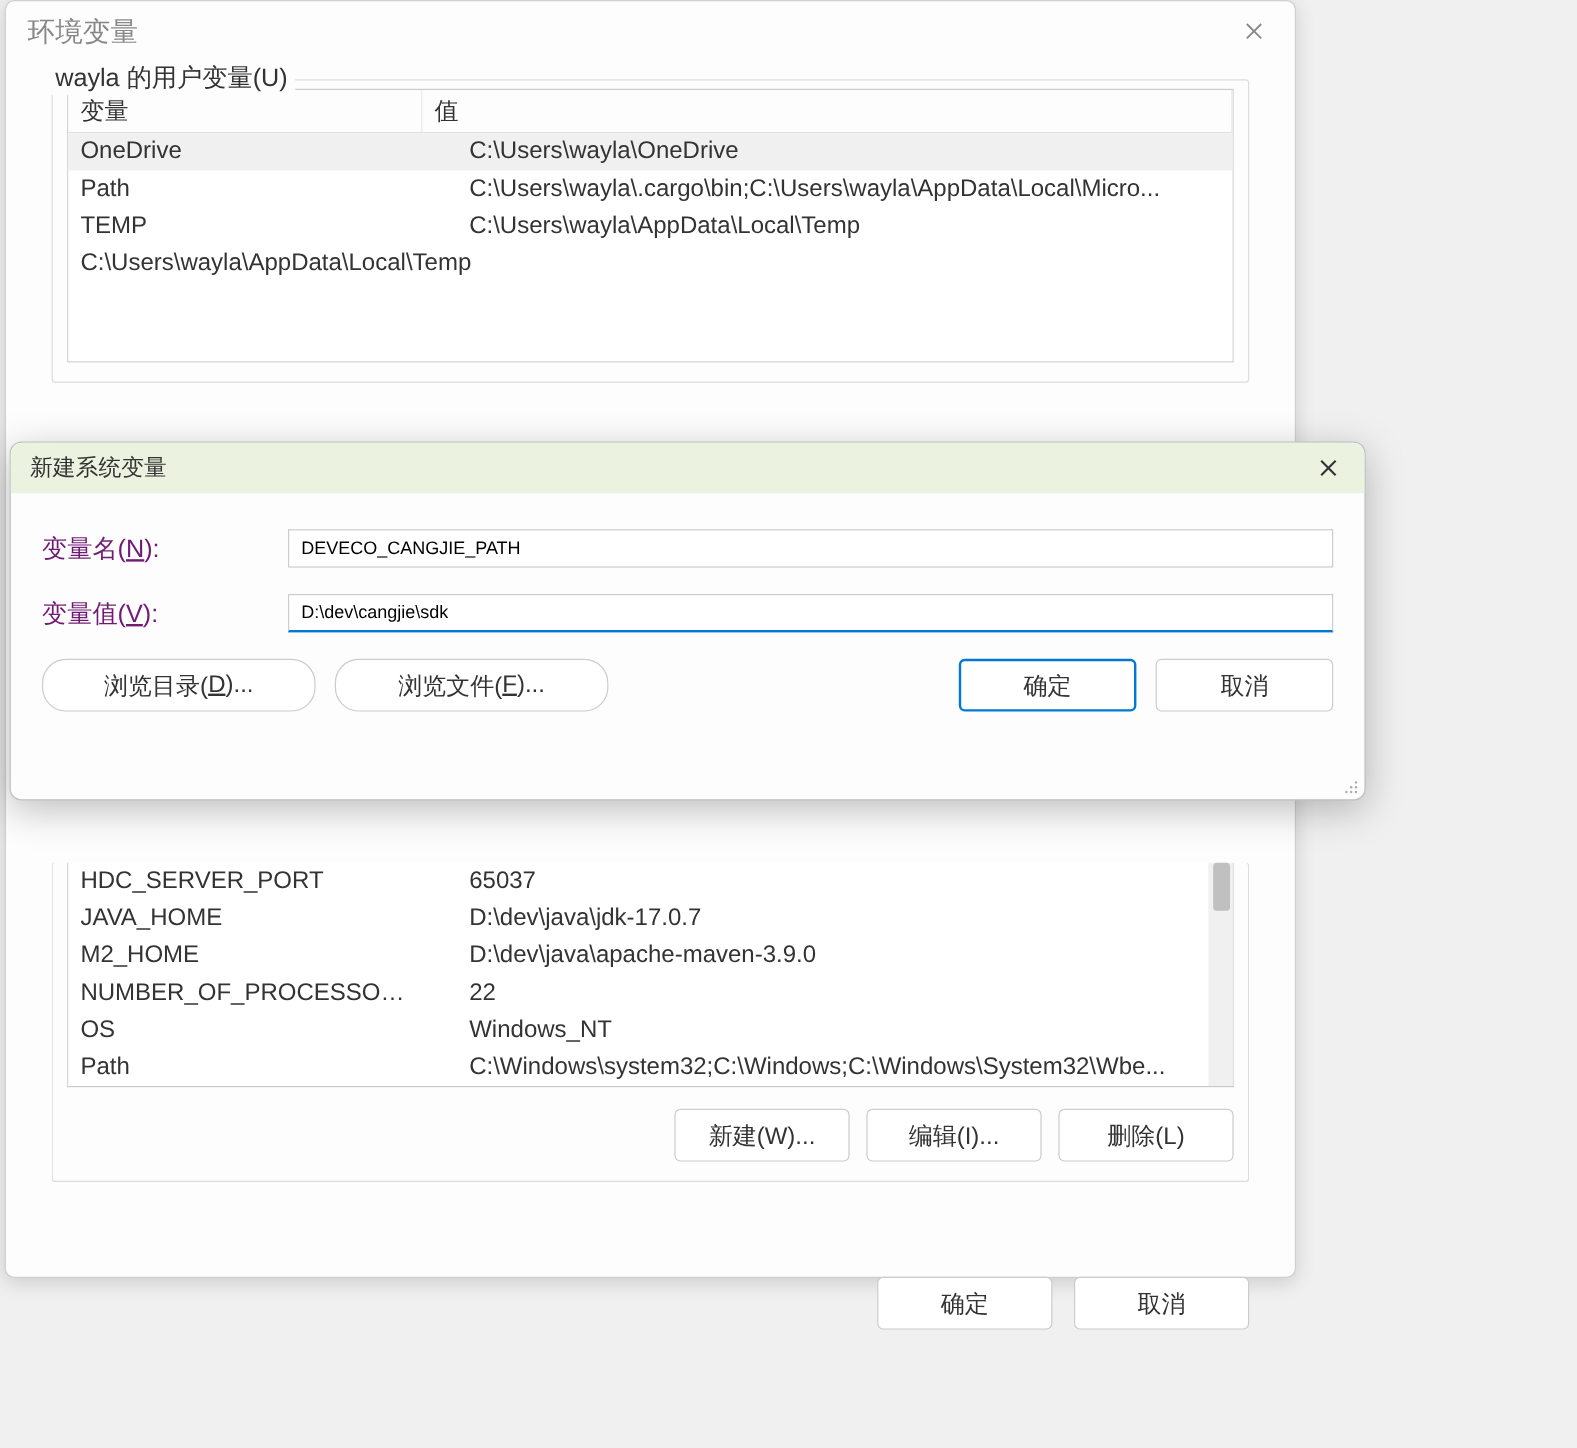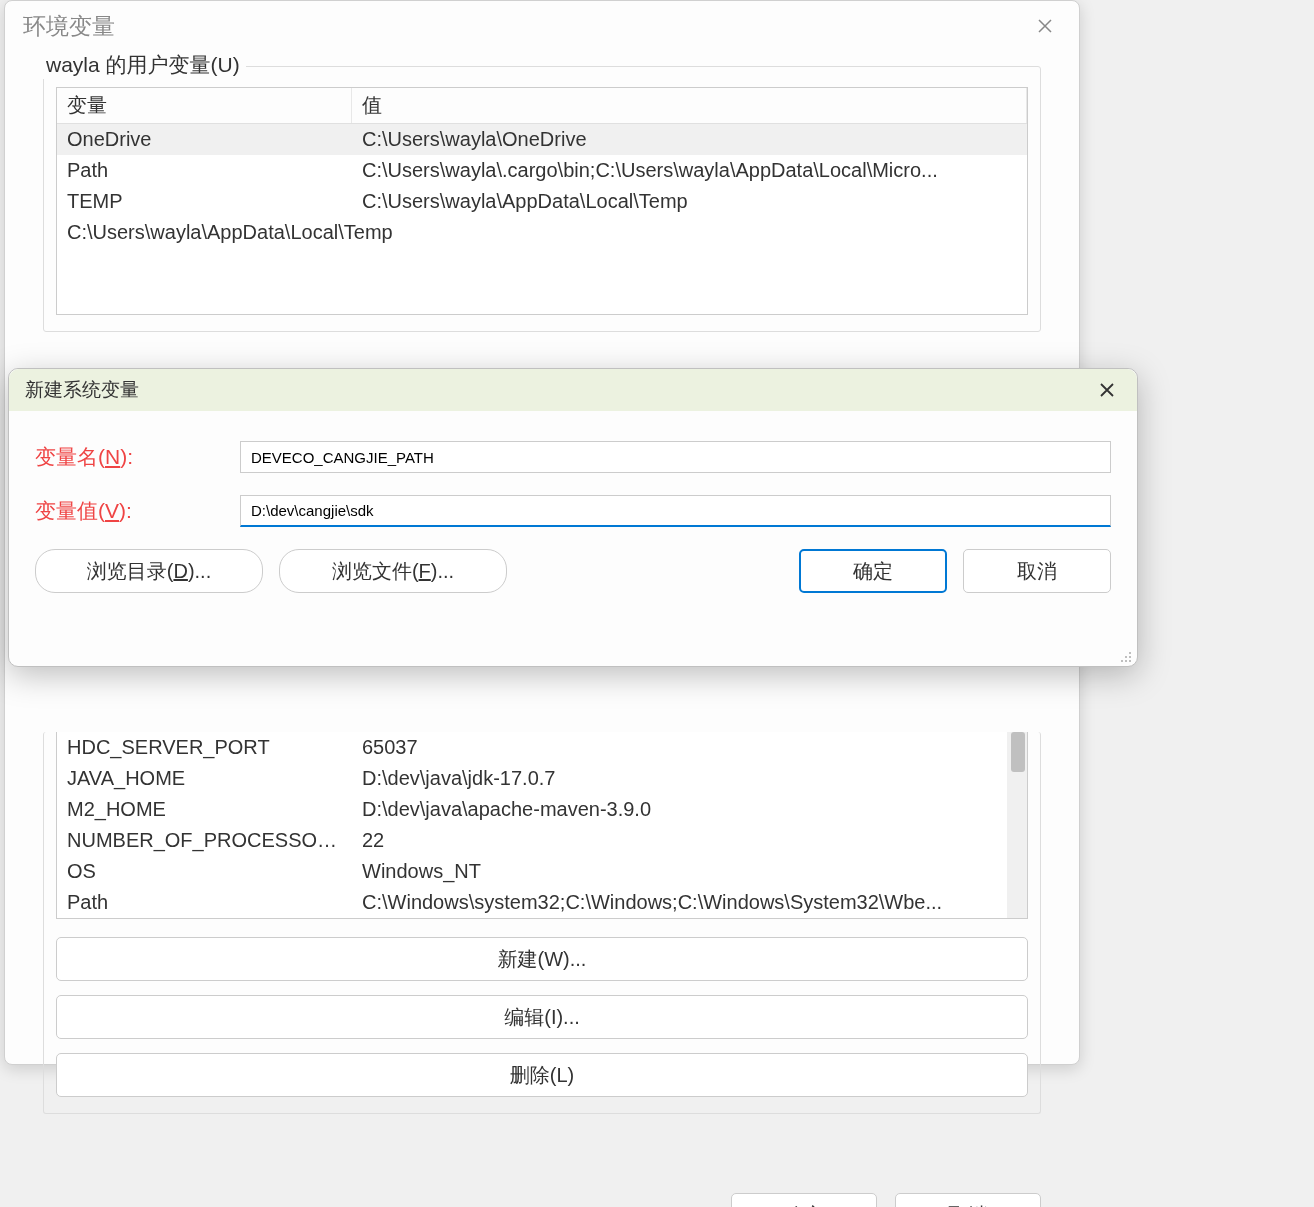--- a/index.html
+++ b/index.html
@@ -58,21 +58,21 @@
       height: 16px;
     }
     
     .env-content {
       padding: 15px 38px;
     }
     
     .group-box {
       border: 1px solid #ddd;
       border-radius: 3px;
-      padding: 20px 12px 16px 12px;
+      padding: 7px 12px 16px 12px;
       position: relative;
       margin-bottom: 24px;
     }
     
     .group-box-legend {
       position: absolute;
       top: -16px;
       left: -4px;
       background: #fdfdfd;
       padding: 0 6px;
@@ -108,41 +108,41 @@
     }
     
     .env-table-body {
       min-height: 190px;
       background: white;
     }
     
     .env-table-row {
       display: flex;
       padding: 2px 0;
+      gap: 29px;
     }
     
     .env-table-row.selected {
       background: #f0f0f0;
     }
     
     .env-table-cell {
       padding: 2px 10px;
       font-size: 20px;
       color: #333;
       white-space: nowrap;
       overflow: hidden;
       text-overflow: ellipsis;
     }
     
     .button-row {
       display: flex;
       justify-content: flex-end;
       gap: 14px;
       margin-top: 18px;
-      flex-direction: column;
     }
     
     .btn {
       min-width: 146px;
       height: 44px;
       border: 1px solid #ccc;
       background: white;
       border-radius: 5px;
       font-size: 20px;
       color: #333;
@@ -234,21 +234,21 @@
     
     .form-row {
       display: flex;
       align-items: center;
       margin-bottom: 22px;
     }
     
     .form-label {
       width: 205px;
       font-size: 21px;
-      color: #ef4444;
+      color: #701a75;
     }
     
     .form-input {
       flex: 1;
       height: 32px;
       border: 1px solid #ccc;
       padding: 0 10px;
       font-size: 15px;
       background: white;
       outline: none;

